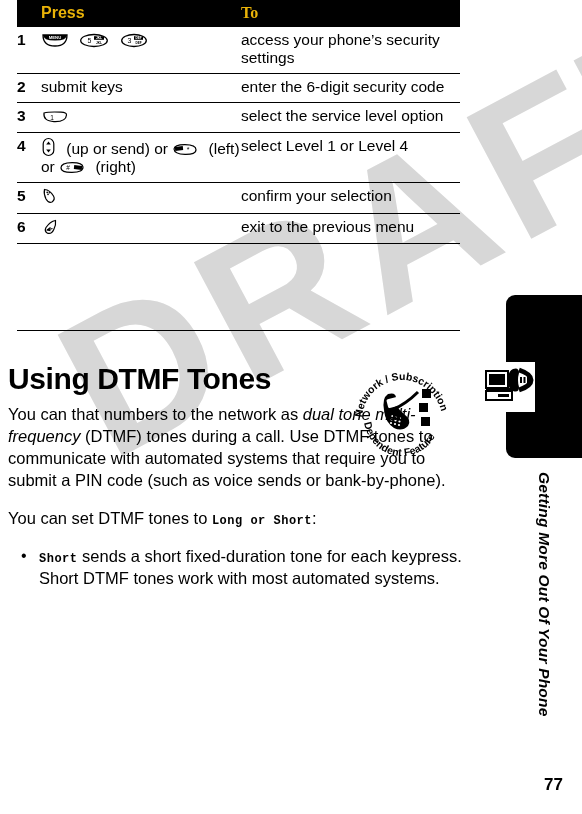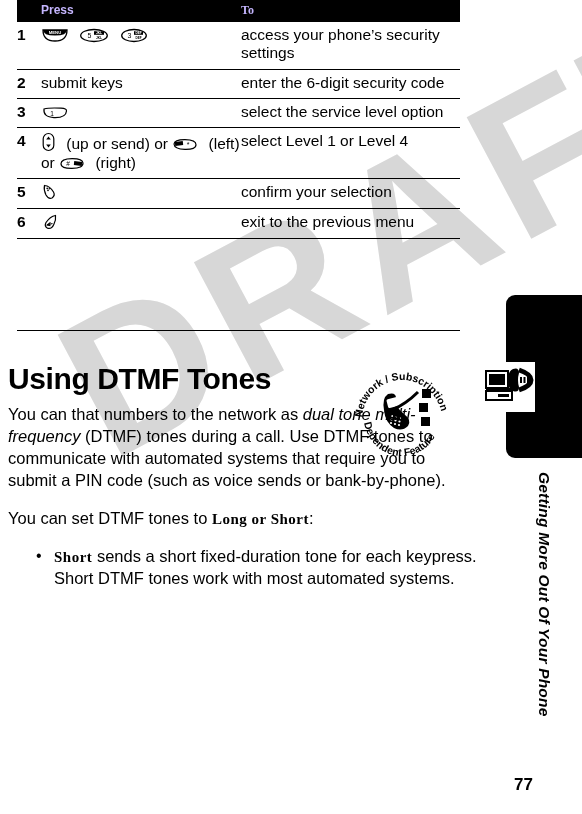--- a/index.html
+++ b/index.html
@@ -50,22 +50,22 @@
   .keytable {
     position: absolute;
     left: 17px;
     top: 0px;
     width: 443px;
     border-collapse: collapse;
     table-layout: fixed;
   }
   .keytable thead th {
     background: #000000;
-    color: #c4b5fd;
-    font-size: 12px;
+    color: #eab308;
+    font-size: 16px;
     font-weight: bold;
     text-align: left;
     padding: 4px 0 5px 0;
     vertical-align: middle;
     line-height: 1.1;
   }
   .th-num { width: 24px; }
   .th-press { width: 200px; padding-left: 0 !important; }
   .th-to { width: 219px; padding-left: 0 !important; font-family: Liberation Serif, serif; }
 
@@ -119,27 +119,27 @@
     top: 404px;
     width: 470px;
   }
   .para {
     font-size: 16.5px;
     line-height: 1.33;
     margin: 0 0 16px 0;
   }
   .ital { font-style: italic; }
   .mono {
-    font-family: Liberation Serif, serif;
-    font-weight: bold;
-    font-size: 15px;
+    font-family: Liberation Mono, monospace;
+    font-weight: bold;
+    font-size: 12px;
     letter-spacing: 0.5px;
   }
   .bullet-list {
-    margin: 16px;
+    margin: 1px;
     padding: 0;
     list-style: none;
   }
   .bullet-item {
     position: relative;
     padding-left: 30px;
     font-size: 16.5px;
     line-height: 1.33;
     width: 440px;
   }
@@ -194,21 +194,21 @@
     transform-origin: left top;
     transform: rotate(90deg) translateY(-50%);
     white-space: nowrap;
     font-size: 15.5px;
     font-weight: bold;
     font-style: italic;
     letter-spacing: 0.2px;
   }
   .page-number {
     position: absolute;
-    left: 514px;
+    left: 544px;
     top: 775px;
     font-size: 17px;
     font-weight: bold;
   }
 </style>
 </head>
 <body>
 
 <div class="watermark">
   <div class="watermark-text">DRAFT</div>

